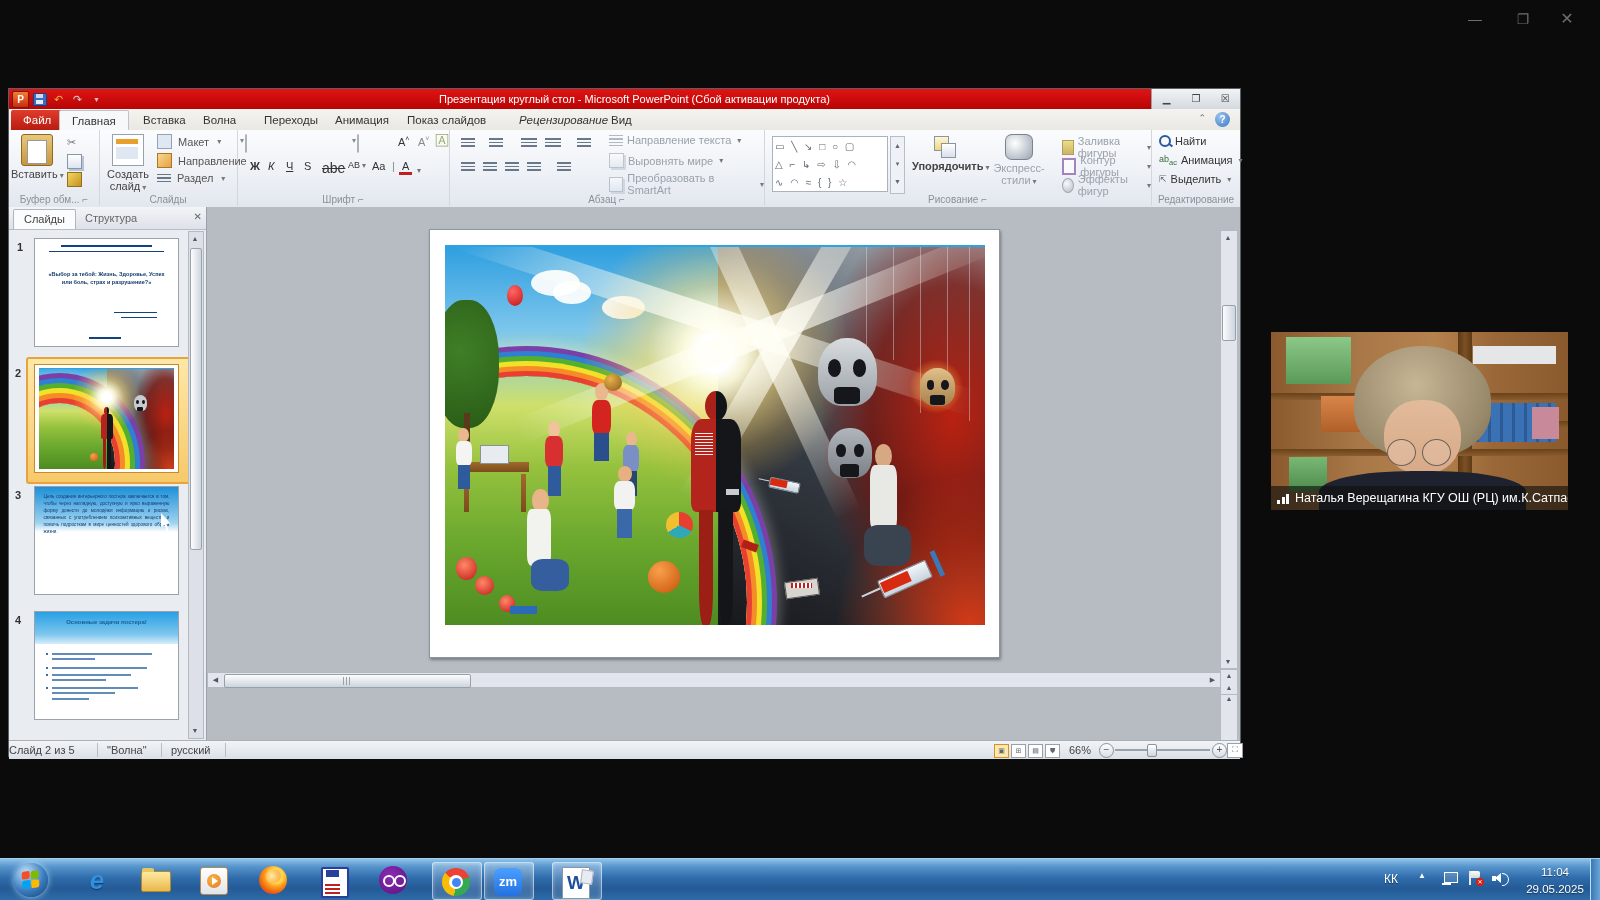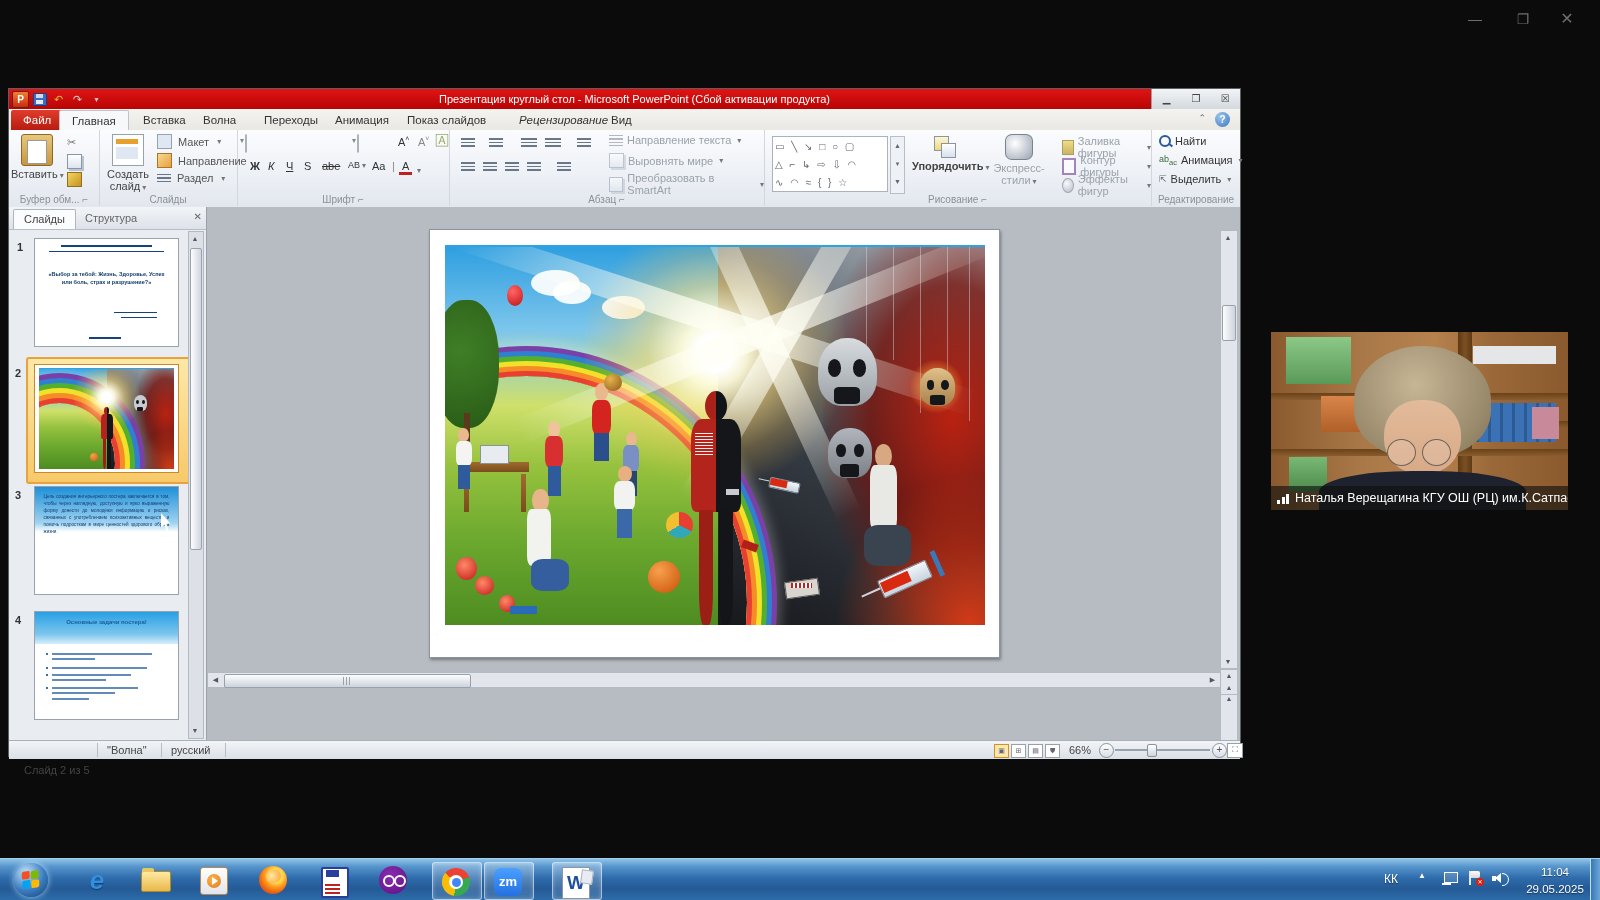--- a/index.html
+++ b/index.html
@@ -315,21 +315,21 @@
       <div class="rgroup" style="left:228px;width:212px;">
         <span class="dd abs" style="left:8px;top:5px;width:105px;"></span>
         <span class="dd abs" style="left:118px;top:5px;width:36px;"></span>
         <span class="fbtn abs" style="left:158px;top:5px;">А<sup style="font-size:7px;">˄</sup></span>
         <span class="fbtn abs" style="left:178px;top:5px;color:#888;">А<sup style="font-size:7px;">˅</sup></span>
         <span class="fbtn abs" style="left:196px;top:4px;color:#9a6;">🄰</span>
         <span class="fbtn abs" style="left:10px;top:30px;font-weight:bold;">Ж</span>
         <span class="fbtn abs" style="left:28px;top:30px;font-style:italic;">К</span>
         <span class="fbtn abs" style="left:46px;top:30px;text-decoration:underline;">Ч</span>
         <span class="fbtn abs" style="left:64px;top:30px;">S</span>
-        <span class="fbtn abs" style="left:82px;top:30px;text-decoration:line-through;font-size:11px;">abe</span>
+        <span class="fbtn abs" style="left:82px;top:30px;text-decoration:line-through;font-size:14px;">abe</span>
         <span class="fbtn abs" style="left:108px;top:30px;font-size:9px;">АВ<span class="chev">▾</span></span>
         <span class="fbtn abs" style="left:132px;top:30px;">Aa</span>
         <span class="fbtn abs" style="left:152px;top:30px;color:#888;">|</span>
         <span class="fbtn abs" style="left:162px;top:30px;border-bottom:3px solid #c02020;">А</span>
         <span class="chev abs" style="left:178px;top:36px;">▾</span>
         <div class="glabel"><span>Шрифт</span> ⌐</div>
       </div>
 
       <div class="rgroup" style="left:440px;width:315px;">
         <span class="abs ico-lines" style="left:12px;top:8px;"></span>
@@ -639,21 +639,21 @@
         <div class="hthumb">
             <div class="hgrip"></div>
           </div>
         <span class="harr" style="right:1px;">▶</span>
       </div>
 
       <div class="nscroll">▲</div>
     </div>
 
     <div id="statusbar">
-      <span class="st-item" style="left:15px;margin-top:20px;">Слайд 2 из 5</span>
+      <span class="st-item" style="left:0;">Слайд 2 из 5</span>
       <span class="st-sep" style="left:88px;"></span>
       <span class="st-item" style="left:98px;">"Волна"</span>
       <span class="st-sep" style="left:152px;"></span>
       <span class="st-item" style="left:162px;">русский</span>
       <span class="st-sep" style="left:216px;"></span>
       <span class="viewico active" style="left:985px;">▣</span>
       <span class="viewico" style="left:1002px;">⊞</span>
       <span class="viewico" style="left:1019px;">▤</span>
       <span class="viewico" style="left:1036px;">⛊</span>
       <span class="st-item" style="left:1060px;">66%</span>

